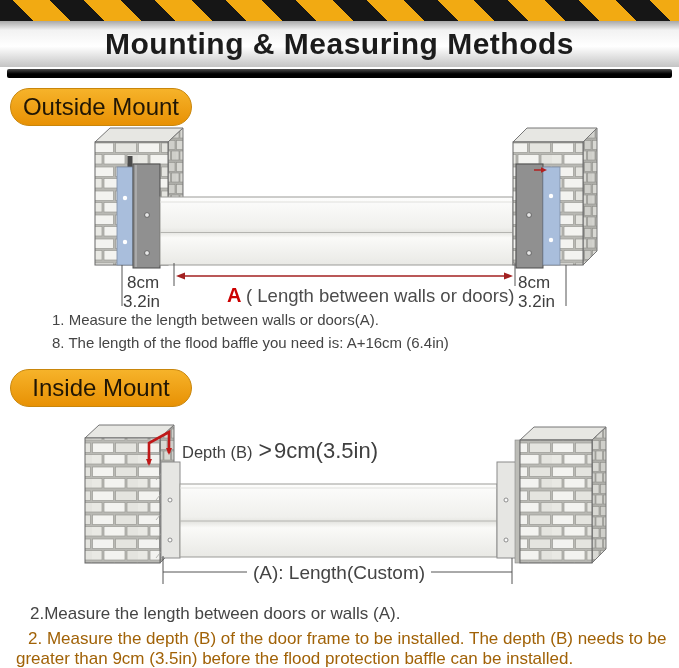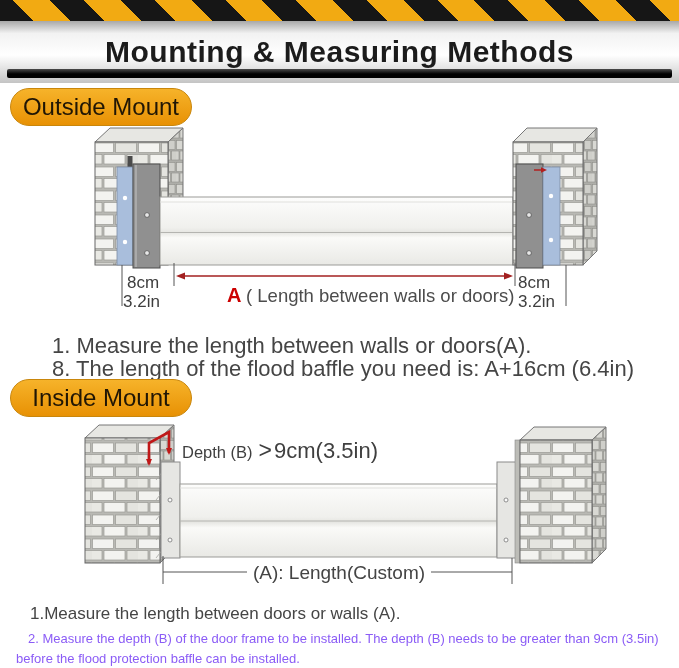--- a/index.html
+++ b/index.html
@@ -1,42 +1,42 @@
 <!DOCTYPE html>
 <html><head>
 <meta charset="utf-8">
 <style>
   html,body{margin:0;padding:0;background:#fff;}
   .page{position:relative;width:679px;height:668px;background:#fff;overflow:hidden;
         font-family:"Liberation Sans",sans-serif;color:#414141;}
   
   .hazard{position:absolute;top:0;left:0;right:0;height:21px;
           background:repeating-linear-gradient(45deg,#161616 0 24px,#f2aa12 24px 50px);}
-  .titlebar{position:absolute;top:21px;left:0;right:0;height:62px;
+  .titlebar{position:absolute;top:21px;left:0;right:0;height:46px;
             background:linear-gradient(180deg,#a8a8a8 0,#f2f2f2 20%,#ffffff 55%,#c4c4c4 100%);
             display:flex;align-items:center;justify-content:center;
             font-size:30px;font-weight:bold;color:#1c1c1c;letter-spacing:.5px;}
   .blackbar{position:absolute;top:69px;left:7px;right:7px;height:9px;border-radius:2px;
             background:linear-gradient(180deg,#4a4a4a,#000 55%);}
   
   .badge{position:absolute;left:10px;width:180px;height:36px;border-radius:19px;
          background:linear-gradient(180deg,#f6b32a,#e89104);border:1px solid #c9860b;
          display:flex;align-items:center;justify-content:center;
          font-size:24px;color:#201605;}
   .badge.outside{top:88px;}
-  .badge.inside{top:379px;}
+  .badge.inside{top:369px;}
   
   .diag{position:absolute;left:0;width:679px;}
   .diag1{top:118px;height:200px;}
   .diag2{top:418px;height:180px;}
   svg text{font-family:"Liberation Sans",sans-serif;}
   
-  .steps-outside{position:absolute;left:52px;top:334px;font-size:22px;color:#454545;line-height:23px;}
+  .steps-outside{position:absolute;left:52px;top:308px;font-size:15px;color:#454545;line-height:23px;}
   .step-in1{position:absolute;left:30px;top:604px;font-size:17px;color:#454545;}
-  .step-in2{position:absolute;left:16px;top:629px;width:657px;font-size:13px;color:#8b5cf6;
+  .step-in2{position:absolute;left:16px;top:629px;width:657px;font-size:17px;color:#a16207;
             line-height:20px;text-indent:12px;}
 </style>
 </head>
 <body>
 
 <div class="page">
 
   <div class="hazard"></div>
   <div class="titlebar">Mounting &amp; Measuring Methods</div>
   <div class="blackbar"></div>
@@ -216,16 +216,16 @@
 
     <g>
       <line x1="163" y1="138" x2="163" y2="166" stroke="#555" stroke-width="1"></line>
       <line x1="512" y1="140" x2="512" y2="166" stroke="#555" stroke-width="1"></line>
       <line x1="163" y1="154" x2="247" y2="154" stroke="#555" stroke-width="1"></line>
       <line x1="431" y1="154" x2="512" y2="154" stroke="#555" stroke-width="1"></line>
       <text x="339" y="161" font-size="19" fill="#444" text-anchor="middle">(A): Length(Custom)</text>
     </g>
   </svg>
 
-  <div class="step-in1">1.Measure the length between doors or walls (A).</div>
+  <div class="step-in1">2.Measure the length between doors or walls (A).</div>
   <div class="step-in2">2. Measure the depth (B) of the door frame to be installed. The depth (B) needs to be greater than 9cm (3.5in) before the flood protection baffle can be installed.</div>
 
 </div>
 
 </body></html>

